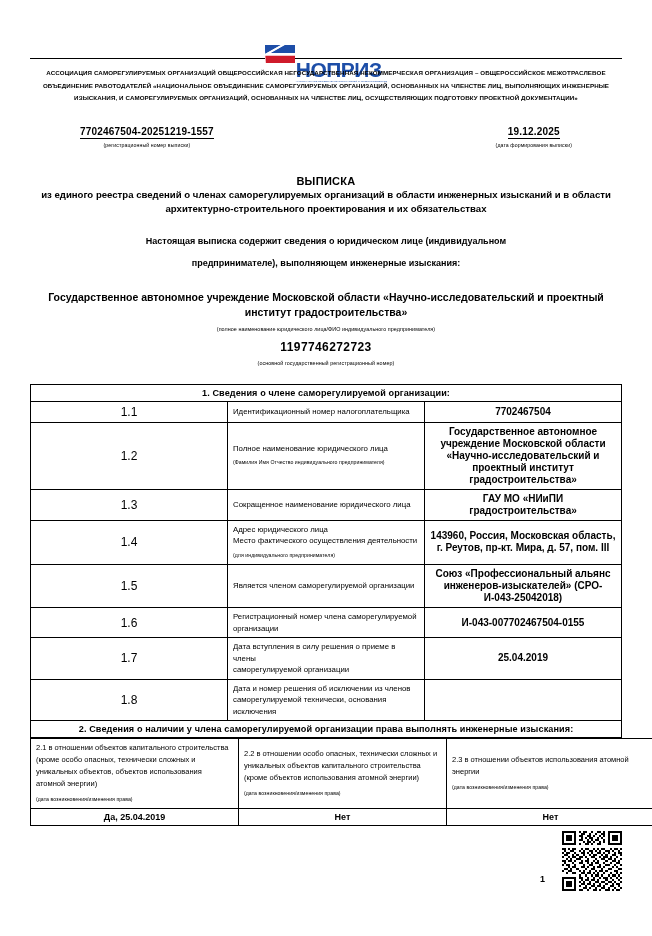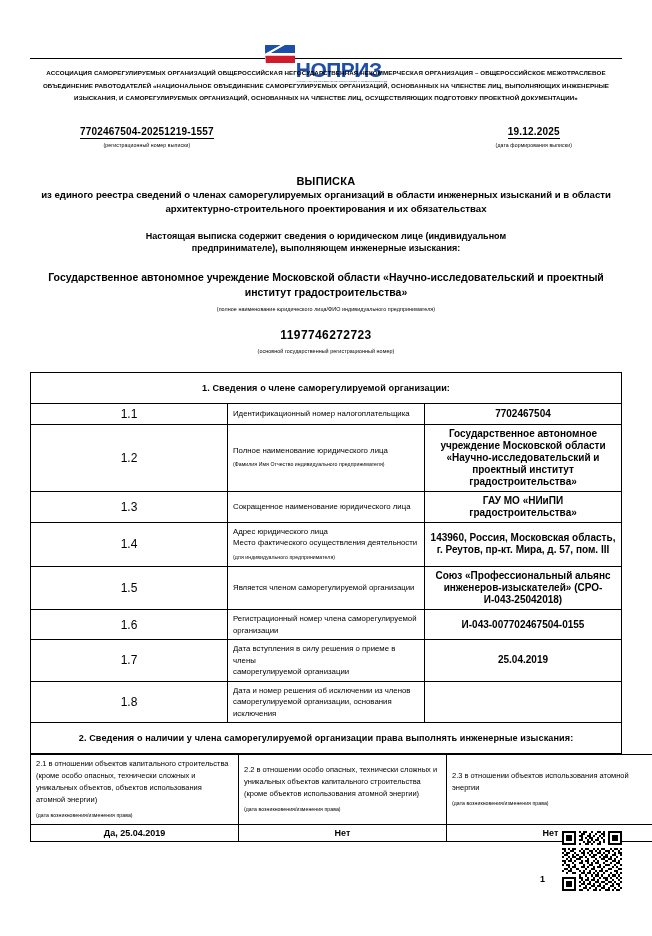--- a/index.html
+++ b/index.html
@@ -120,21 +120,21 @@
     font-size: 9.6px;
     font-weight: bold;
     line-height: 14px;
     margin-top: 1px;
     padding: 0 4px;
   }
   .intro {
     text-align: center;
     font-size: 9px;
     font-weight: bold;
-    line-height: 12px;
+    line-height: 22px;
     margin-top: 14px;
     padding: 0 95px;
   }
   .entity-name {
     text-align: center;
     font-size: 10.5px;
     font-weight: bold;
     line-height: 15px;
     margin-top: 16px;
     padding: 0 5px;
@@ -142,41 +142,41 @@
   .cap-small {
     text-align: center;
     font-size: 5.4px;
     margin-top: 6px;
     letter-spacing: 0.05px;
   }
   .ogrn {
     text-align: center;
     font-size: 12px;
     font-weight: bold;
-    margin-top: 16px;
+    margin-top: 8px;
     letter-spacing: 0.4px;
   }
 
   
   table.doc {
     width: 592px;
     border-collapse: collapse;
     margin-top: 18px;
     table-layout: fixed;
   }
   table.doc td {
     border: 0.9px solid #000;
     vertical-align: middle;
     padding: 3px 5px;
   }
   .sec-head {
     text-align: center;
     font-weight: bold;
     font-size: 9.1px;
-    padding: 10px 2px !important;
+    padding: 3px 2px !important;
     letter-spacing: 0.1px;
   }
   .c-idx {
     width: 26px;
     text-align: center;
     font-size: 12px;
     font-weight: normal;
   }
   .c-label {
     width: 262px;
@@ -338,21 +338,21 @@
           <span class="lbl-line">Дата вступления в силу решения о приеме в члены</span>
           <span class="lbl-line">саморегулируемой организации</span>
         </td>
         <td class="c-val">25.04.2019</td>
       </tr>
 
       <tr>
         <td class="c-idx">1.8</td>
         <td class="c-label">
           <span class="lbl-line">Дата и номер решения об исключении из членов</span>
-          <span class="lbl-line">саморегулируемой организации, основания исключения</span>
+          <span class="lbl-line">саморегулируемой технически, основания исключения</span>
         </td>
         <td class="c-val"></td>
       </tr>
 
       <tr>
         <td class="sec-head" colspan="3">2. Сведения о наличии у члена саморегулируемой организации права выполнять инженерные изыскания:</td>
       </tr>
     </tbody>
   </table>
 

